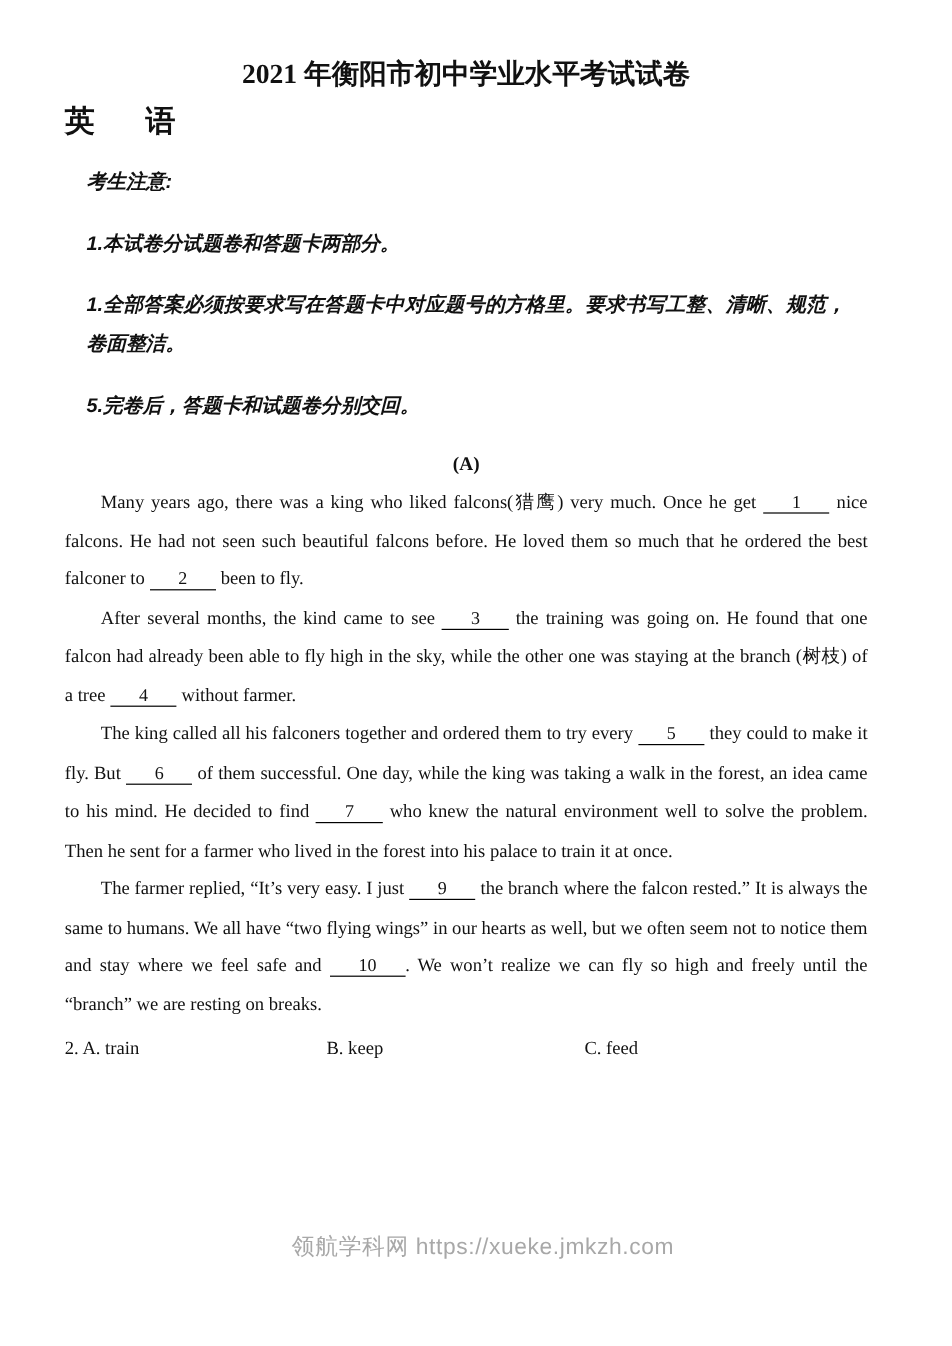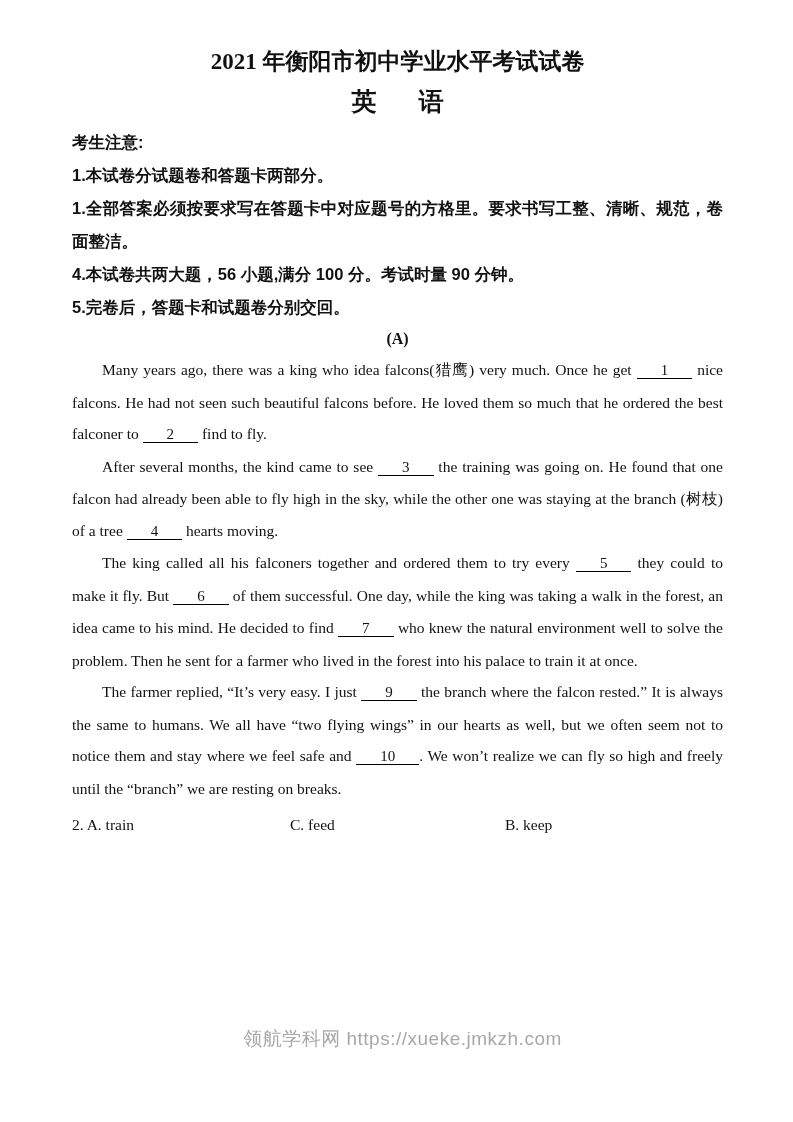--- a/index.html
+++ b/index.html
@@ -5,48 +5,49 @@
   html, body {
     margin: 0;
     padding: 0;
     background: #ffffff;
   }
   .page {
     position: relative;
     width: 793px;
     height: 1076px;
     box-sizing: border-box;
-    padding: 48px 70px 0 72px;
+    padding: 48px 70px 0 54px;
     background: #ffffff;
     color: #111111;
     font-family: "Liberation Serif", "DejaVu Serif", serif;
     overflow: hidden;
   }
   .title {
     margin: 0;
     font-size: 23px;
     line-height: 28px;
     font-weight: bold;
     text-align: center;
   }
   .subject {
     margin: 10px 0 0 0;
     font-size: 25px;
     line-height: 32px;
     font-weight: bold;
-    text-align: center;
+    text-align: left;
     word-spacing: 36px;
   }
   .cnb {
-    margin: 0;
+    margin: 18px;
     font-family: "Liberation Sans", "DejaVu Sans", sans-serif;
     font-weight: bold;
     font-size: 16.5px;
     line-height: 33px;
     text-align: justify;
+    font-style: italic;
   }
   .notice-block { margin-top: 8px; }
   .part-label {
     margin: 0;
     font-weight: bold;
     font-size: 16px;
     line-height: 30px;
     text-align: center;
   }
   .para {
@@ -87,47 +88,46 @@
 
 <div class="page">
 
   <h1 class="title">2021 年衡阳市初中学业水平考试试卷</h1>
   <h2 class="subject">英 语</h2>
 
   <div class="notice-block">
     <p class="cnb">考生注意:</p>
     <p class="cnb">1.本试卷分试题卷和答题卡两部分。</p>
     <p class="cnb">1.全部答案必须按要求写在答题卡中对应题号的方格里。要求书写工整、清晰、规范，卷面整洁。</p>
-    <p class="cnb">4.本试卷共两大题，56 小题,满分 100 分。考试时量 90 分钟。</p>
     <p class="cnb">5.完卷后，答题卡和试题卷分别交回。</p>
   </div>
 
   <p class="part-label">(A)</p>
 
   <div class="passage">
-    <p class="para"><span>Many years ago, there was a king who idea falcons(猎鹰) very much. Once he get </span><span class="blank">1</span><span> nice falcons. He had not seen such beautiful falcons before. He loved them so much that he ordered the best falconer to </span><span class="blank">2</span><span> find to fly.</span></p>
+    <p class="para"><span>Many years ago, there was a king who liked falcons(猎鹰) very much. Once he get </span><span class="blank">1</span><span> nice falcons. He had not seen such beautiful falcons before. He loved them so much that he ordered the best falconer to </span><span class="blank">2</span><span> been to fly.</span></p>
 
-    <p class="para"><span>After several months, the kind came to see </span><span class="blank">3</span><span> the training was going on. He found that one falcon had already been able to fly high in the sky, while the other one was staying at the branch (树枝) of a tree </span><span class="blank">4</span><span> hearts moving.</span></p>
+    <p class="para"><span>After several months, the kind came to see </span><span class="blank">3</span><span> the training was going on. He found that one falcon had already been able to fly high in the sky, while the other one was staying at the branch (树枝) of a tree </span><span class="blank">4</span><span> without farmer.</span></p>
 
     <p class="para"><span>The king called all his falconers together and ordered them to try every </span><span class="blank">5</span><span> they could to make it fly. But </span><span class="blank">6</span><span> of them successful. One day, while the king was taking a walk in the forest, an idea came to his mind. He decided to find </span><span class="blank">7</span><span> who knew the natural environment well to solve the problem. Then he sent for a farmer who lived in the forest into his palace to train it at once.</span></p>
 
 
     <p class="para"><span>The farmer replied, “It’s very easy. I just </span><span class="blank">9</span><span> the branch where the falcon rested.” It is always the same to humans. We all have “two flying wings” in our hearts as well, but we often seem not to notice them and stay where we feel safe and </span><span class="blank">10</span><span>. We won’t realize we can fly so high and freely until the “branch” we are resting on breaks.</span></p>
   </div>
 
   <div class="options">
     <div class="opt-row">
       <div class="opt-cell">
         <span>2.</span>
         <span>A. train</span>
       </div>
       <div class="opt-cell">
-        <span>C. feed</span>
+        <span>B. keep</span>
       </div>
       <div class="opt-cell">
-        <span>B. keep</span>
+        <span>C. feed</span>
       </div>
     </div>
   </div>
 
   <div class="watermark">领航学科网 https://xueke.jmkzh.com</div>
 
 </div>
 
 </body></html>

